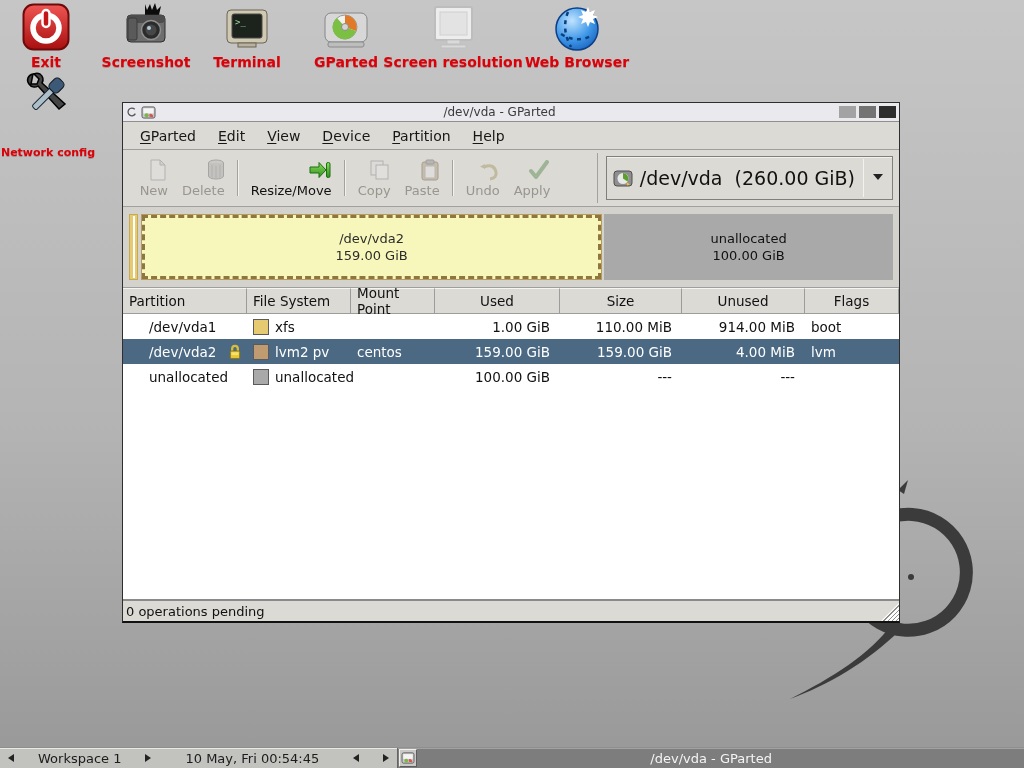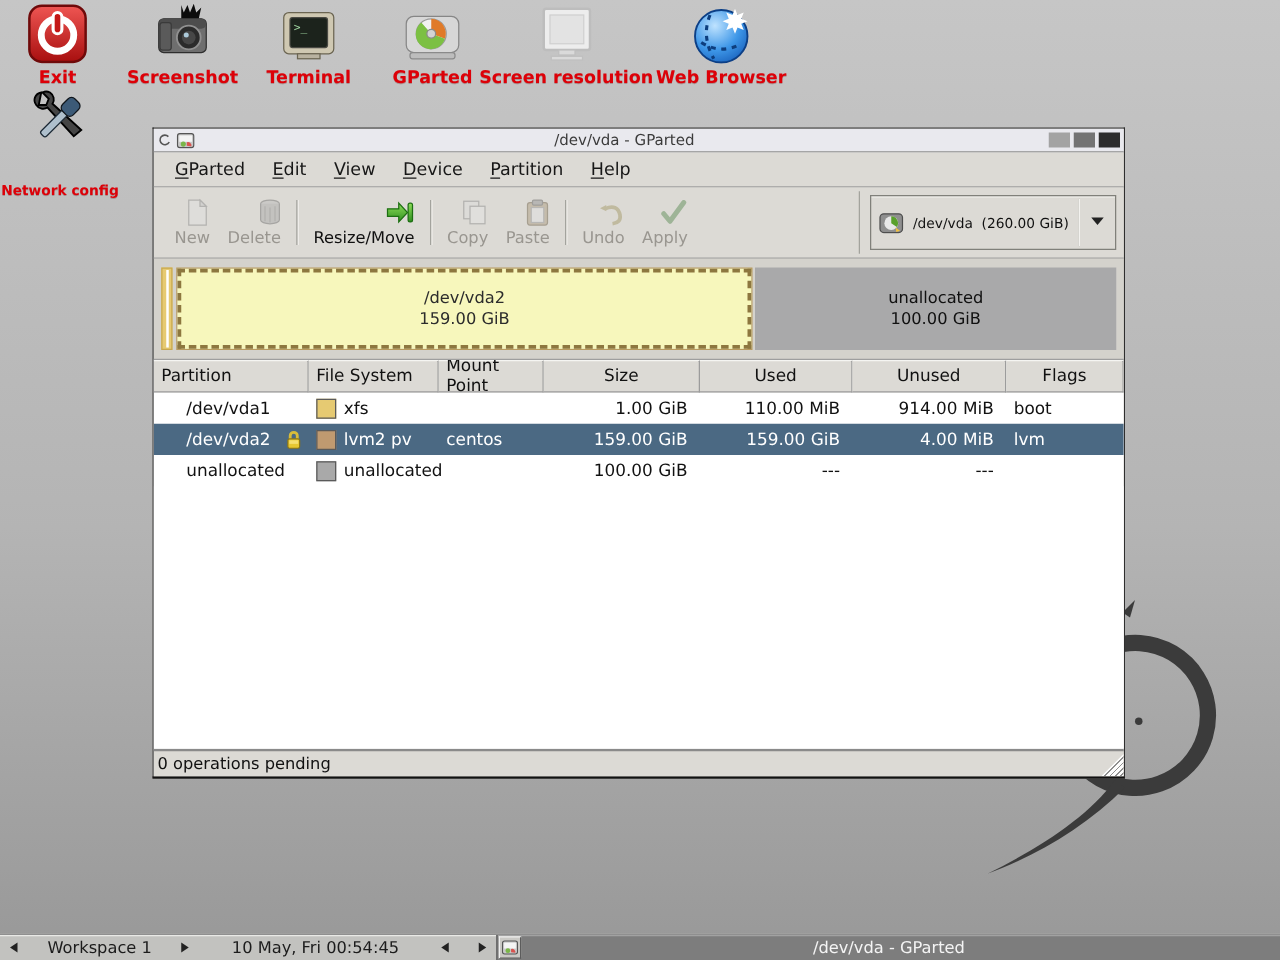--- a/index.html
+++ b/index.html
@@ -56,21 +56,21 @@
   .tbtn .tl { font-size:13px; margin-top:1px; color:#101010; white-space:nowrap; }
   .tbtn.disabled .tl { color:#999690; }
   .tbtn.disabled .ti { opacity:.5; filter:saturate(.55) contrast(.85); }
   .tsep { width:2px; height:36px; margin:0 5px;
           border-left:1px solid #a3a39d; border-right:1px solid #f3f2ef; }
   .combo-frame { margin-left:auto; align-self:stretch; display:flex; align-items:center;
                  border-left:1px solid #a3a39d; padding-left:8px; }
   .combo {
     height:44px; display:flex; align-items:center; border:1px solid #80807a;
     background:#dcdad5; box-shadow:inset 0 1px 0 #f2f1ee; padding:0 0 0 6px;
-    font-size:11px; color:#111;
+    font-size:19px; color:#111;
   }
   .combo .ctext { margin:0 8px 0 7px; white-space:nowrap; }
   .combo .csep { width:1px; align-self:stretch; margin:2px 0; background:#a0a09a;
                  border-right:1px solid #f3f2ef; }
   .combo .carrow { padding:0 9px; }
   .tri-down { width:0; height:0; border:5px solid transparent; border-top:6px solid #222;
               margin-top:5px; display:inline-block; }
 
   
   .partpanel { flex:0 0 81px; background:#d4d2cc; border-bottom:1px solid #9e9e9e;
@@ -383,22 +383,22 @@
       <span>unallocated</span>
       <span>100.00 GiB</span>
     </div>
   </div>
 
   <div class="content">
     <div class="tgrid thead">
       <div class="cell">Partition</div>
       <div class="cell">File System</div>
       <div class="cell">Mount Point</div>
+      <div class="cell center">Used</div>
       <div class="cell center">Size</div>
-      <div class="cell center">Used</div>
       <div class="cell center">Unused</div>
       <div class="cell center">Flags</div>
     </div>
 
     <div class="tgrid trow">
       <div class="cell part">
           <span>/dev/vda1</span>
         </div>
       <div class="cell">
           <span class="fsw" style="background: rgb(230, 202, 114);"></span>

